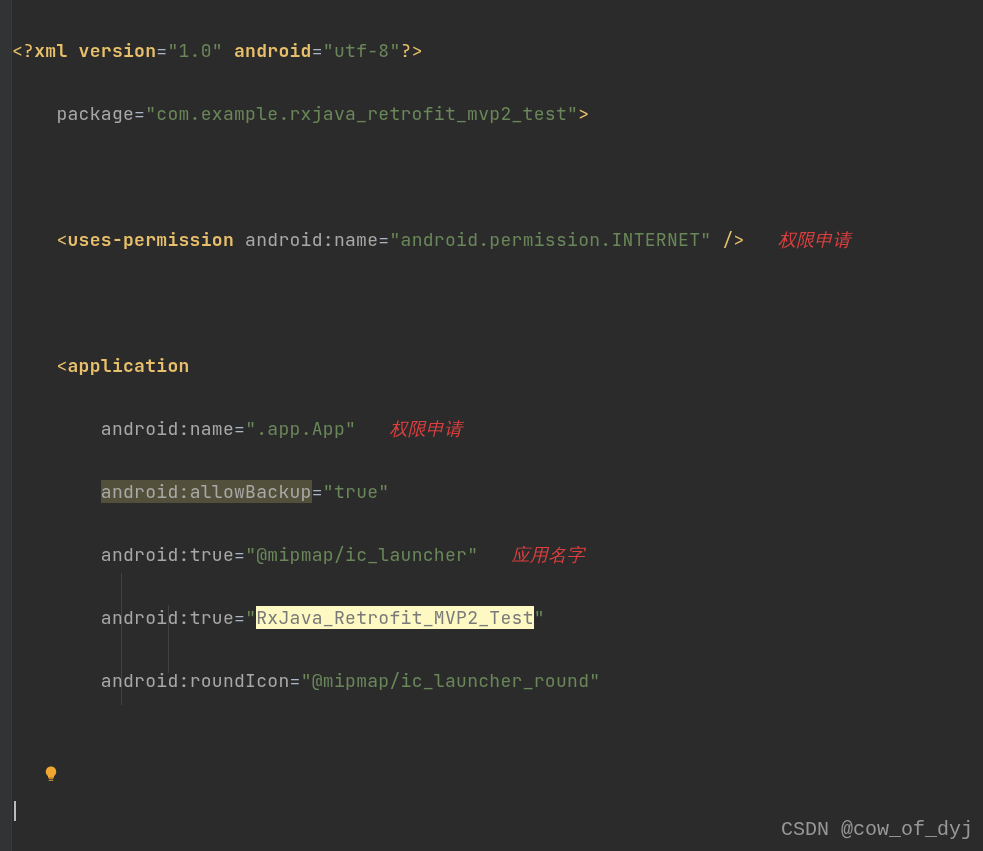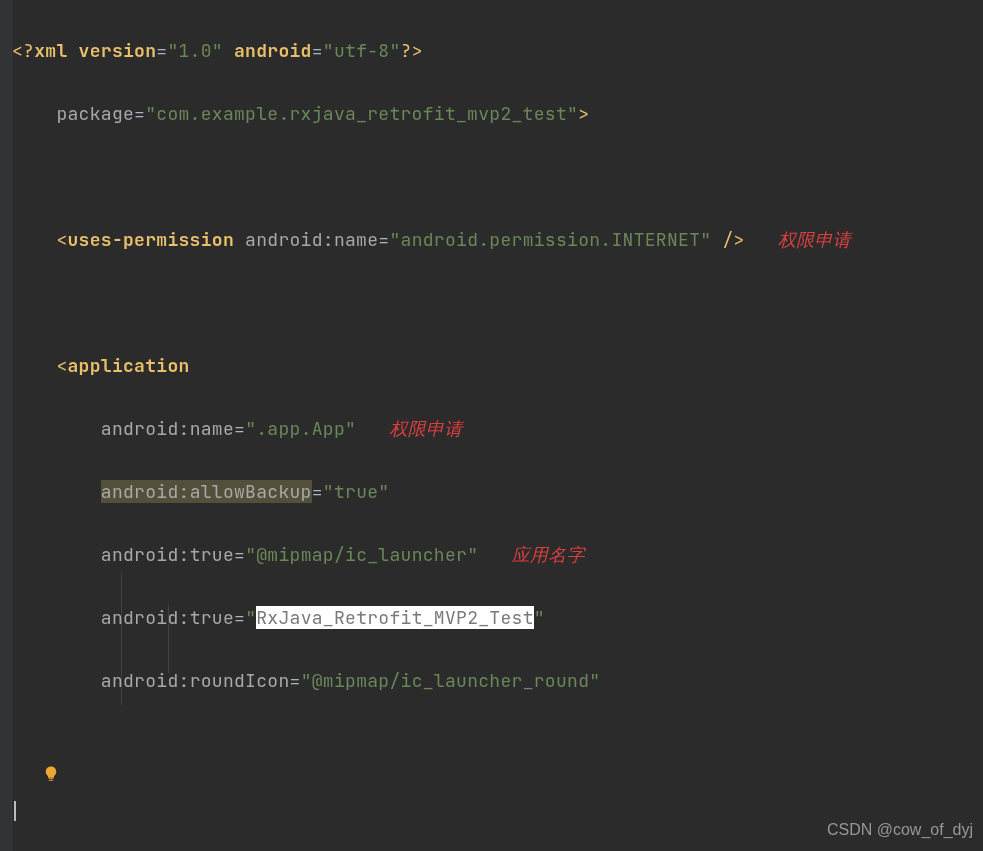--- a/index.html
+++ b/index.html
@@ -31,35 +31,35 @@
     letter-spacing: 0.3px;
   }
   .line { height: 31.5px; position: relative; }
   .t-tag     { color: #e8bf6a; font-weight: bold; }
   .t-attr    { color: #a8a8a8; }
   .t-eq      { color: #a9b7c6; }
   .t-str     { color: #6a8759; }
   .t-note    { color: #dc3f3f; font-style: italic; }
   .t-punc    { color: #e8bf6a; }
   .hl-warn   { background: #52503a; color:#a8a8a8; }
-  .hl-mute   { background: #ffffff; color:#7a7a7a; }
+  .hl-mute   { background: #fef9c3; color:#7a7a7a; }
   .bulb {
     position: absolute;
     left: 42px;
     top: 764px;
     width: 18px;
     height: 20px;
   }
   .watermark {
     position: absolute;
     right: 10px;
     bottom: 6px;
     color: #aaaaaa;
-    font-size: 16px;
-    font-family: Liberation Sans, sans-serif;
+    font-size: 20px;
+    font-family: Liberation Mono, monospace;
     opacity: 0.85;
   }
   .caret {
     position: absolute;
     left: 14px;
     top: 801px;
     width: 2px;
     height: 20px;
     background: #bbbbbb;
   }

